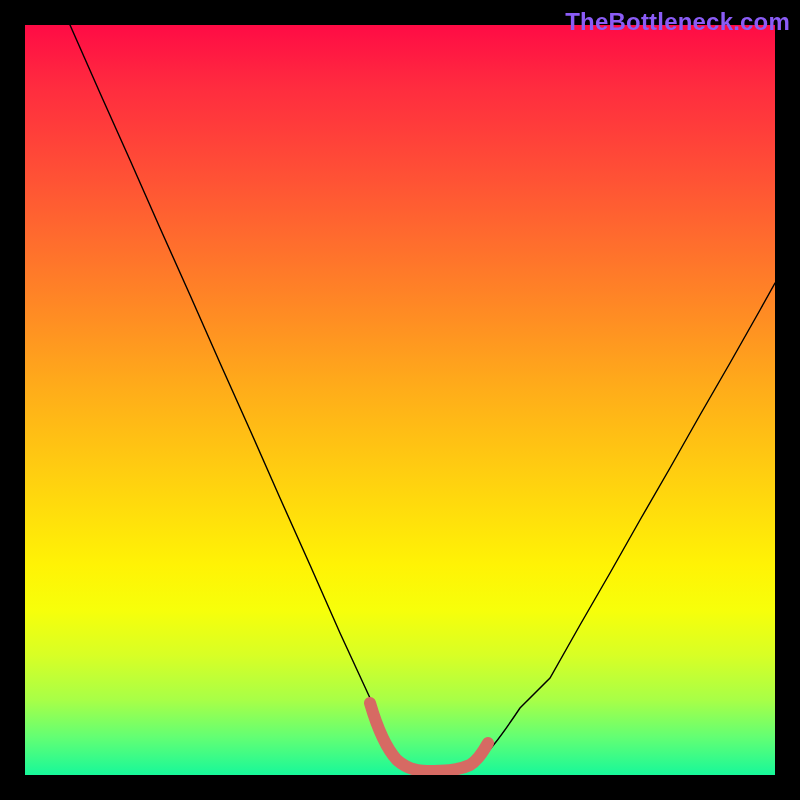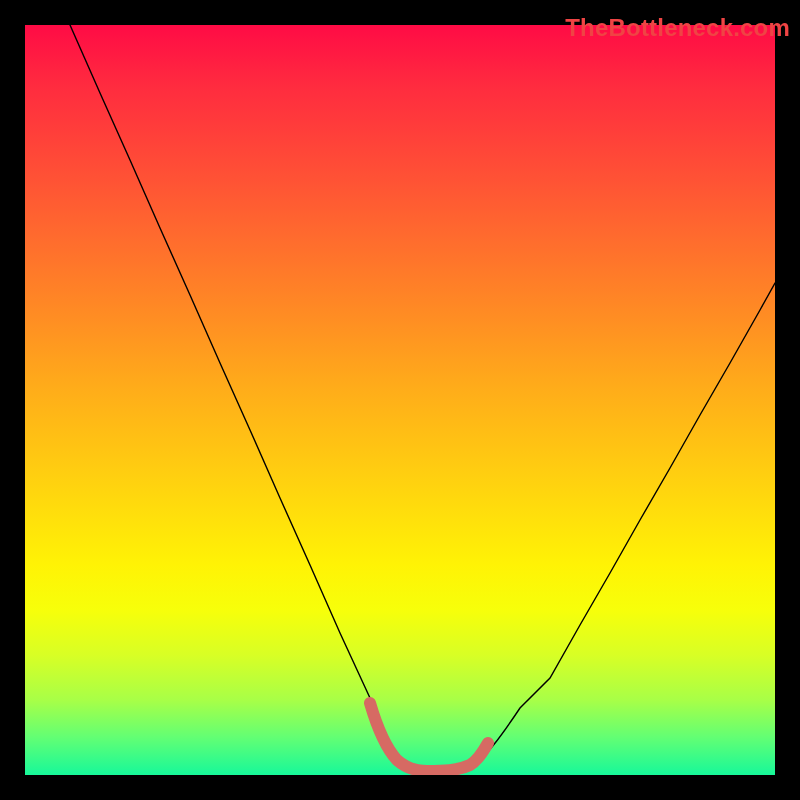--- a/index.html
+++ b/index.html
@@ -12,23 +12,23 @@
     font-family: Arial, Helvetica, sans-serif;
   }
   .frame {
     position: relative;
     width: 800px;
     height: 800px;
     background: #000;
   }
   .watermark {
     position: absolute;
-    top: 14px;
+    top: 8px;
     right: 10px;
-    color: #ef4444;
+    color: #8b5cf6;
     font-size: 24px;
     font-weight: 600;
     letter-spacing: 0.2px;
     z-index: 20;
     user-select: none;
   }
   .plot-area {
     position: absolute;
     left: 25px;
     top: 25px;

